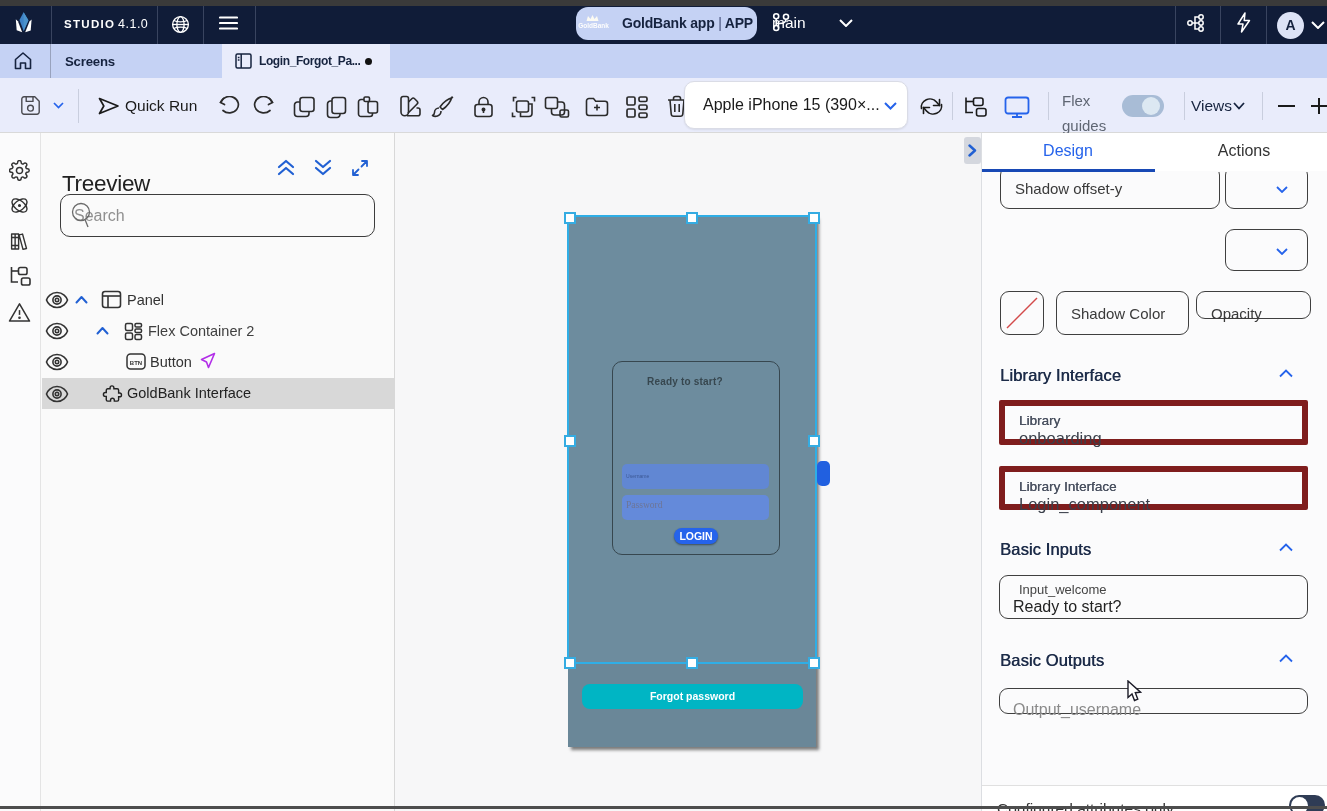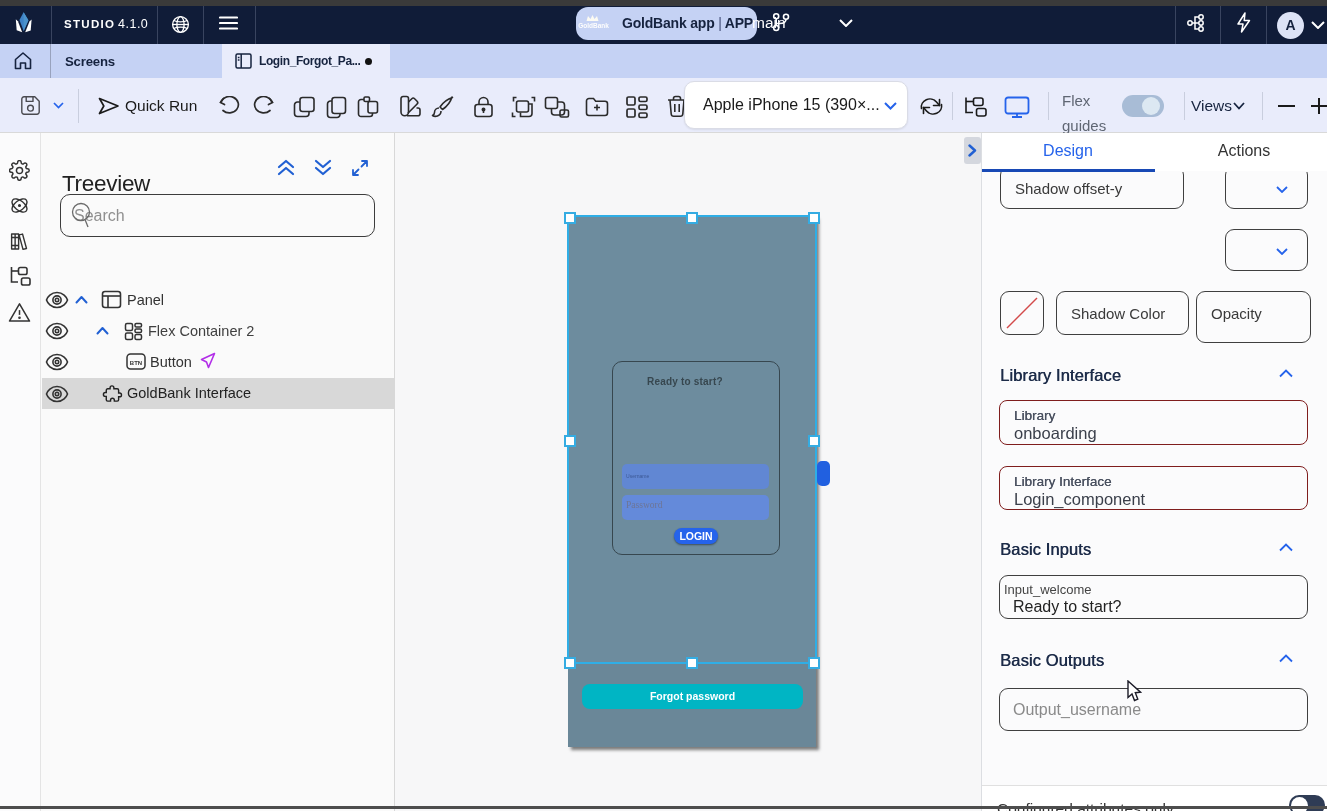--- a/index.html
+++ b/index.html
@@ -22,21 +22,21 @@
 
 
 #canvas { left:395px; top:133px; width:587px; height:678px; background:#f7f7f8; }
 
 
 #rightpanel { left:981px; top:133px; width:346px; height:678px; background:#fbfbfc; border-left:1px solid #dcdee2; }
 
 #bottomline { left:0; top:806px; width:1327px; height:3px; background:#4d4d4d; }
 
 .field { position:absolute; border:1.5px solid #3f3f3f; border-radius:9px; background:transparent; color:#3a3a3a; font-size:15px; }
-.lightfield { position:absolute; border:1px solid #7f1d1d; border-radius:8px; background:transparent; }
+.lightfield { position:absolute; border:6px solid #7f1d1d; border-radius:2px; background:transparent; }
 .sechead { position:absolute; font-size:16.5px; font-weight:400; color:#1d2c49; text-shadow:0.5px 0 0 #1d2c49; letter-spacing:0.1px; }
 </style>
 </head>
 <body>
 <div id="stage">
   <div id="topstrip" class="abs"></div>
   <div id="navbar" class="abs"></div>
 
   <svg class="abs" style="left:14px;top:11px" width="19" height="22" viewBox="0 0 19 22">
     <polygon points="9.6,1.2 14.4,9.2 9.7,20.1 5.4,9" fill="#3e82c6"></polygon>
@@ -68,21 +68,21 @@
     </svg>
   <div class="abs" style="left:578px;top:22px;width:31px;text-align:center;color:#fdfdfd;font-size:6.5px;font-weight:bold">GoldBank</div>
   <div class="abs" style="left:622px;top:15px;color:#16233f;font-size:14px;font-weight:bold;letter-spacing:-0.2px">GoldBank app <span style="color:#44507a;font-weight:400">|</span> APP</div>
 
   <svg class="abs" style="left:771px;top:12px" width="19" height="20" viewBox="0 0 19 20" fill="none" stroke="#fff" stroke-width="1.6">
     <circle cx="5.2" cy="4.2" r="2.5"></circle>
       <circle cx="5.2" cy="16" r="2.5"></circle>
       <circle cx="15" cy="4.7" r="2.5"></circle>
     <path d="M5.2 6.7 V13.5 M15 7.2 c0 3.2 -3.5 4.3 -6.5 4.3 H5.2"></path>
   </svg>
-  <div class="abs" style="left:752px;top:14px;color:#fff;font-size:15.5px;font-weight:500">main</div>
+  <div class="abs" style="left:772px;top:14px;color:#fff;font-size:15.5px;font-weight:500">main</div>
   <svg class="abs" style="left:839px;top:19px" width="14" height="8" viewBox="0 0 14 8" fill="none" stroke="#fff" stroke-width="2">
       <path d="M1 1 L7 7 L13 1"></path>
     </svg>
 
   <div class="navsep" style="left:1175px"></div>
   <svg class="abs" style="left:1186px;top:13px" width="20" height="20" viewBox="0 0 20 20" fill="none" stroke="#fff" stroke-width="1.5">
     <circle cx="4" cy="10" r="2.2"></circle>
       <circle cx="15" cy="4" r="2.2"></circle>
       <circle cx="15" cy="10" r="2.2"></circle>
       <circle cx="15" cy="16" r="2.2"></circle>
@@ -369,60 +369,60 @@
     </svg>
 
   <div id="rightpanel" class="abs"></div>
 
   <div class="abs" style="left:982px;top:133px;width:345px;height:38px;background:#fff"></div>
   <div class="abs" style="left:982px;top:142px;width:172px;text-align:center;color:#2563eb;font-size:16px">Design</div>
   <div class="abs" style="left:1158px;top:142px;width:172px;text-align:center;color:#333;font-size:16px">Actions</div>
   <div class="abs" style="left:982px;top:169px;width:173px;height:3px;background:#1849b5"></div>
 
   <div class="abs" style="left:982px;top:172px;width:345px;height:613px;overflow:hidden;background:#fbfbfc">
-    <div class="field" style="left:18px;top:-6px;width:184px;height:43px;padding:13px 0 14px 14px">Shadow offset-y</div>
+    <div class="field" style="left:18px;top:-6px;width:220px;height:43px;padding:13px 0 14px 14px">Shadow offset-y</div>
     <div class="field" style="left:243px;top:-6px;width:83px;height:43px"></div>
     <svg class="abs" style="left:294px;top:14px" width="12" height="7" viewBox="0 0 12 7" fill="none" stroke="#2563eb" stroke-width="1.8">
         <path d="M1 1 L6 6 L11 1"></path>
       </svg>
     <div class="field" style="left:243px;top:57px;width:83px;height:42px"></div>
     <svg class="abs" style="left:294px;top:76px" width="12" height="7" viewBox="0 0 12 7" fill="none" stroke="#2563eb" stroke-width="1.8">
         <path d="M1 1 L6 6 L11 1"></path>
       </svg>
     <div class="field" style="left:18px;top:119px;width:44px;height:44px"></div>
     <svg class="abs" style="left:18px;top:119px" width="44" height="44" viewBox="0 0 44 44">
         <line x1="7" y1="37" x2="37" y2="7" stroke="#d34a4a" stroke-width="1.5"></line>
       </svg>
     <div class="field" style="left:74px;top:119px;width:133px;height:44px;padding:13px 0 0 14px">Shadow Color</div>
-    <div class="field" style="left:214px;top:119px;width:115px;height:52px;padding:13px 0 0 14px">Opacity</div>
+    <div class="field" style="left:214px;top:119px;width:115px;height:28px;padding:13px 0 0 14px">Opacity</div>
     <div class="sechead" style="left:18px;top:194px">Library Interface</div>
     <svg class="abs" style="left:297px;top:197px" width="14" height="9" viewBox="0 0 14 9" fill="none" stroke="#2563eb" stroke-width="1.8">
         <path d="M1 7.5 L7 1.5 L13 7.5"></path>
       </svg>
     <div class="lightfield" style="left:17px;top:228px;width:309px;height:45px">
       <div style="margin:7px 0 0 14px;color:#4a5160;font-size:13.5px;text-shadow:0.3px 0 0 #4a5160">Library</div>
       <div style="margin:1px 0 0 14px;color:#3a3f4a;font-size:16.5px">onboarding</div>
     </div>
     <div class="lightfield" style="left:17px;top:294px;width:309px;height:44px">
       <div style="margin:7px 0 0 14px;color:#4a5160;font-size:13.5px;text-shadow:0.3px 0 0 #4a5160">Library Interface</div>
       <div style="margin:1px 0 0 14px;color:#3a3f4a;font-size:16.5px">Login_component</div>
     </div>
     <div class="sechead" style="left:18px;top:368px">Basic Inputs</div>
     <svg class="abs" style="left:297px;top:371px" width="14" height="9" viewBox="0 0 14 9" fill="none" stroke="#2563eb" stroke-width="1.8">
         <path d="M1 7.5 L7 1.5 L13 7.5"></path>
       </svg>
     <div class="field" style="left:17px;top:403px;width:309px;height:44px">
-      <div style="margin:6px 0 0 4px;color:#444;font-size:13px">Input_welcome</div>
+      <div style="margin:6px 0 0 19px;color:#444;font-size:13px">Input_welcome</div>
       <div style="margin:1px 0 0 13px;color:#222;font-size:16px">Ready to start?</div>
     </div>
     <div class="sechead" style="left:18px;top:479px">Basic Outputs</div>
     <svg class="abs" style="left:297px;top:482px" width="14" height="9" viewBox="0 0 14 9" fill="none" stroke="#2563eb" stroke-width="1.8">
         <path d="M1 7.5 L7 1.5 L13 7.5"></path>
       </svg>
-    <div class="field" style="left:17px;top:516px;width:309px;height:43px;padding:12px 12px 0 13px;color:#8a8a8a;font-size:16px">Output_username</div>
+    <div class="field" style="left:17px;top:516px;width:309px;height:26px;padding:12px 12px 0 13px;color:#8a8a8a;font-size:16px">Output_username</div>
   </div>
 
   <svg class="abs" style="left:1127px;top:680px" width="15" height="22" viewBox="0 0 15 22">
     <path d="M1 1 L1 17.5 L5 14 L7.5 20.5 L10.8 19.2 L8.3 12.7 L13.5 12.2 Z" fill="#fff" stroke="#1c1c28" stroke-width="1.4"></path>
   </svg>
 
   <div class="abs" style="left:982px;top:785px;width:345px;height:26px;background:#fff;border-top:1px solid #e0e0e0"></div>
   <div class="abs" style="left:997px;top:800px;color:#333;font-size:15.5px">Configured attributes only</div>
   <div class="abs" style="left:1289px;top:795px;width:36px;height:20px;border-radius:10px;background:#2f3c55"></div>
   <div class="abs" style="left:1291px;top:797px;width:17px;height:17px;border-radius:50%;background:#fff"></div>

